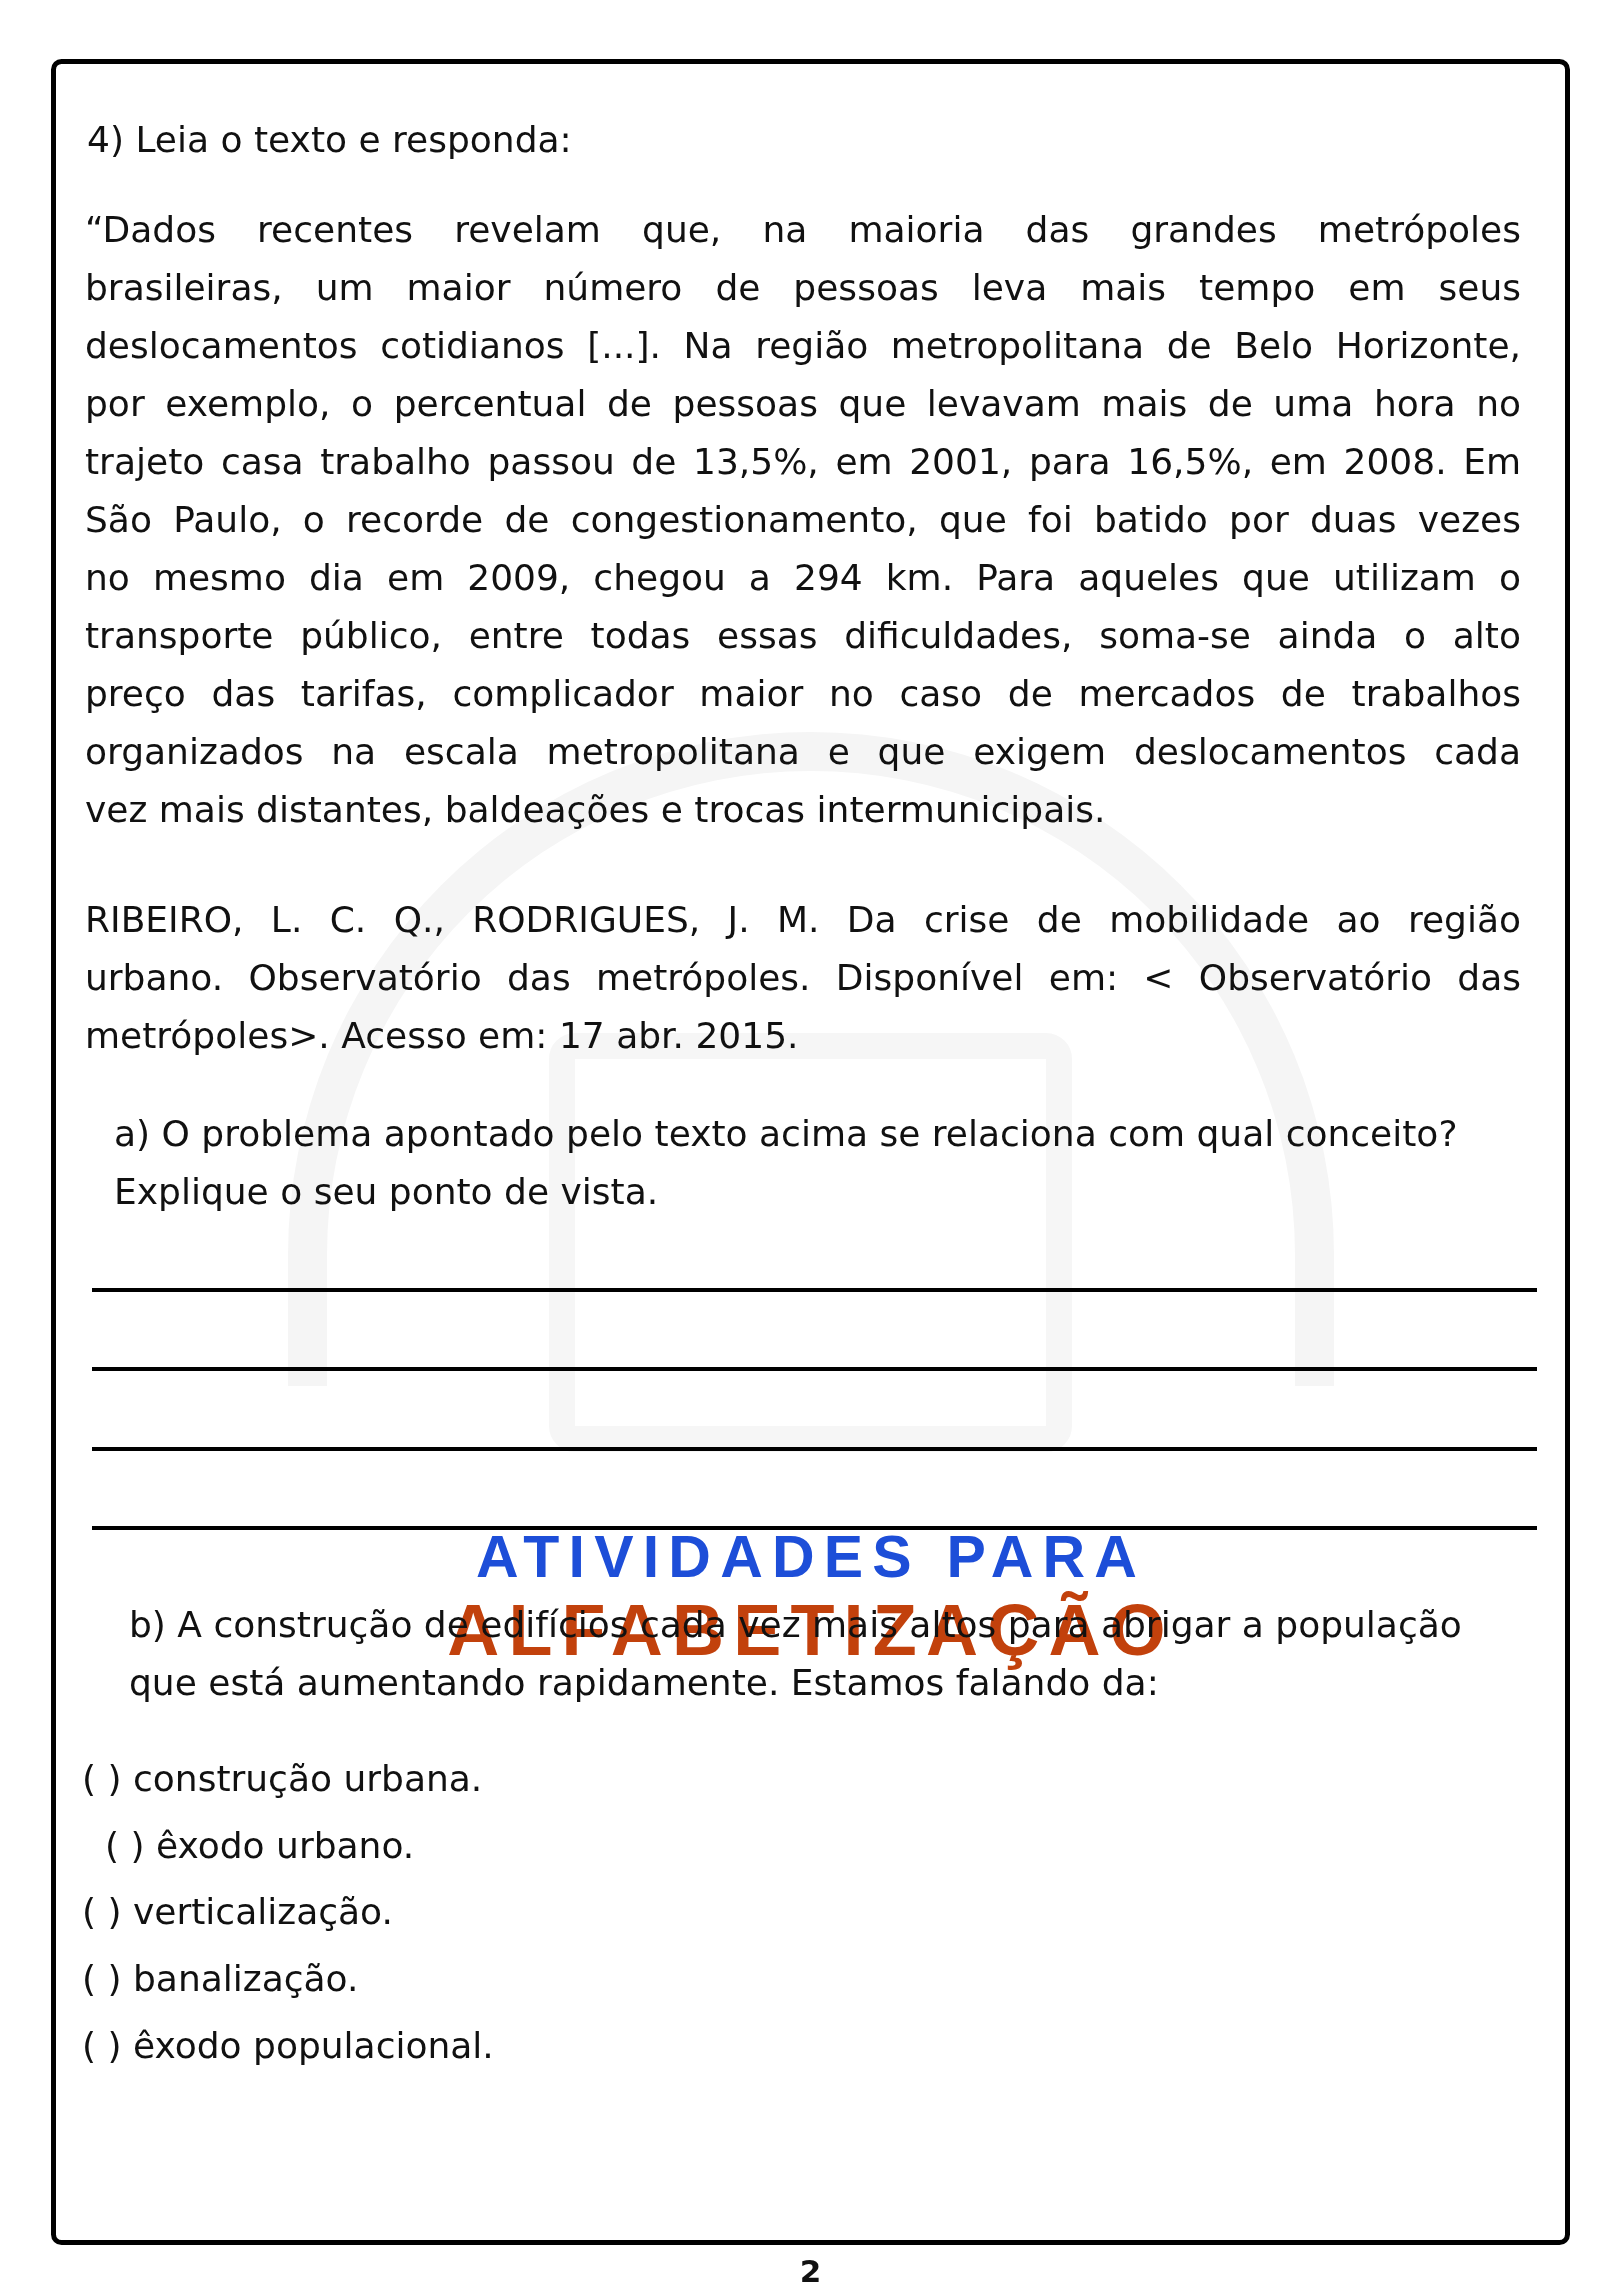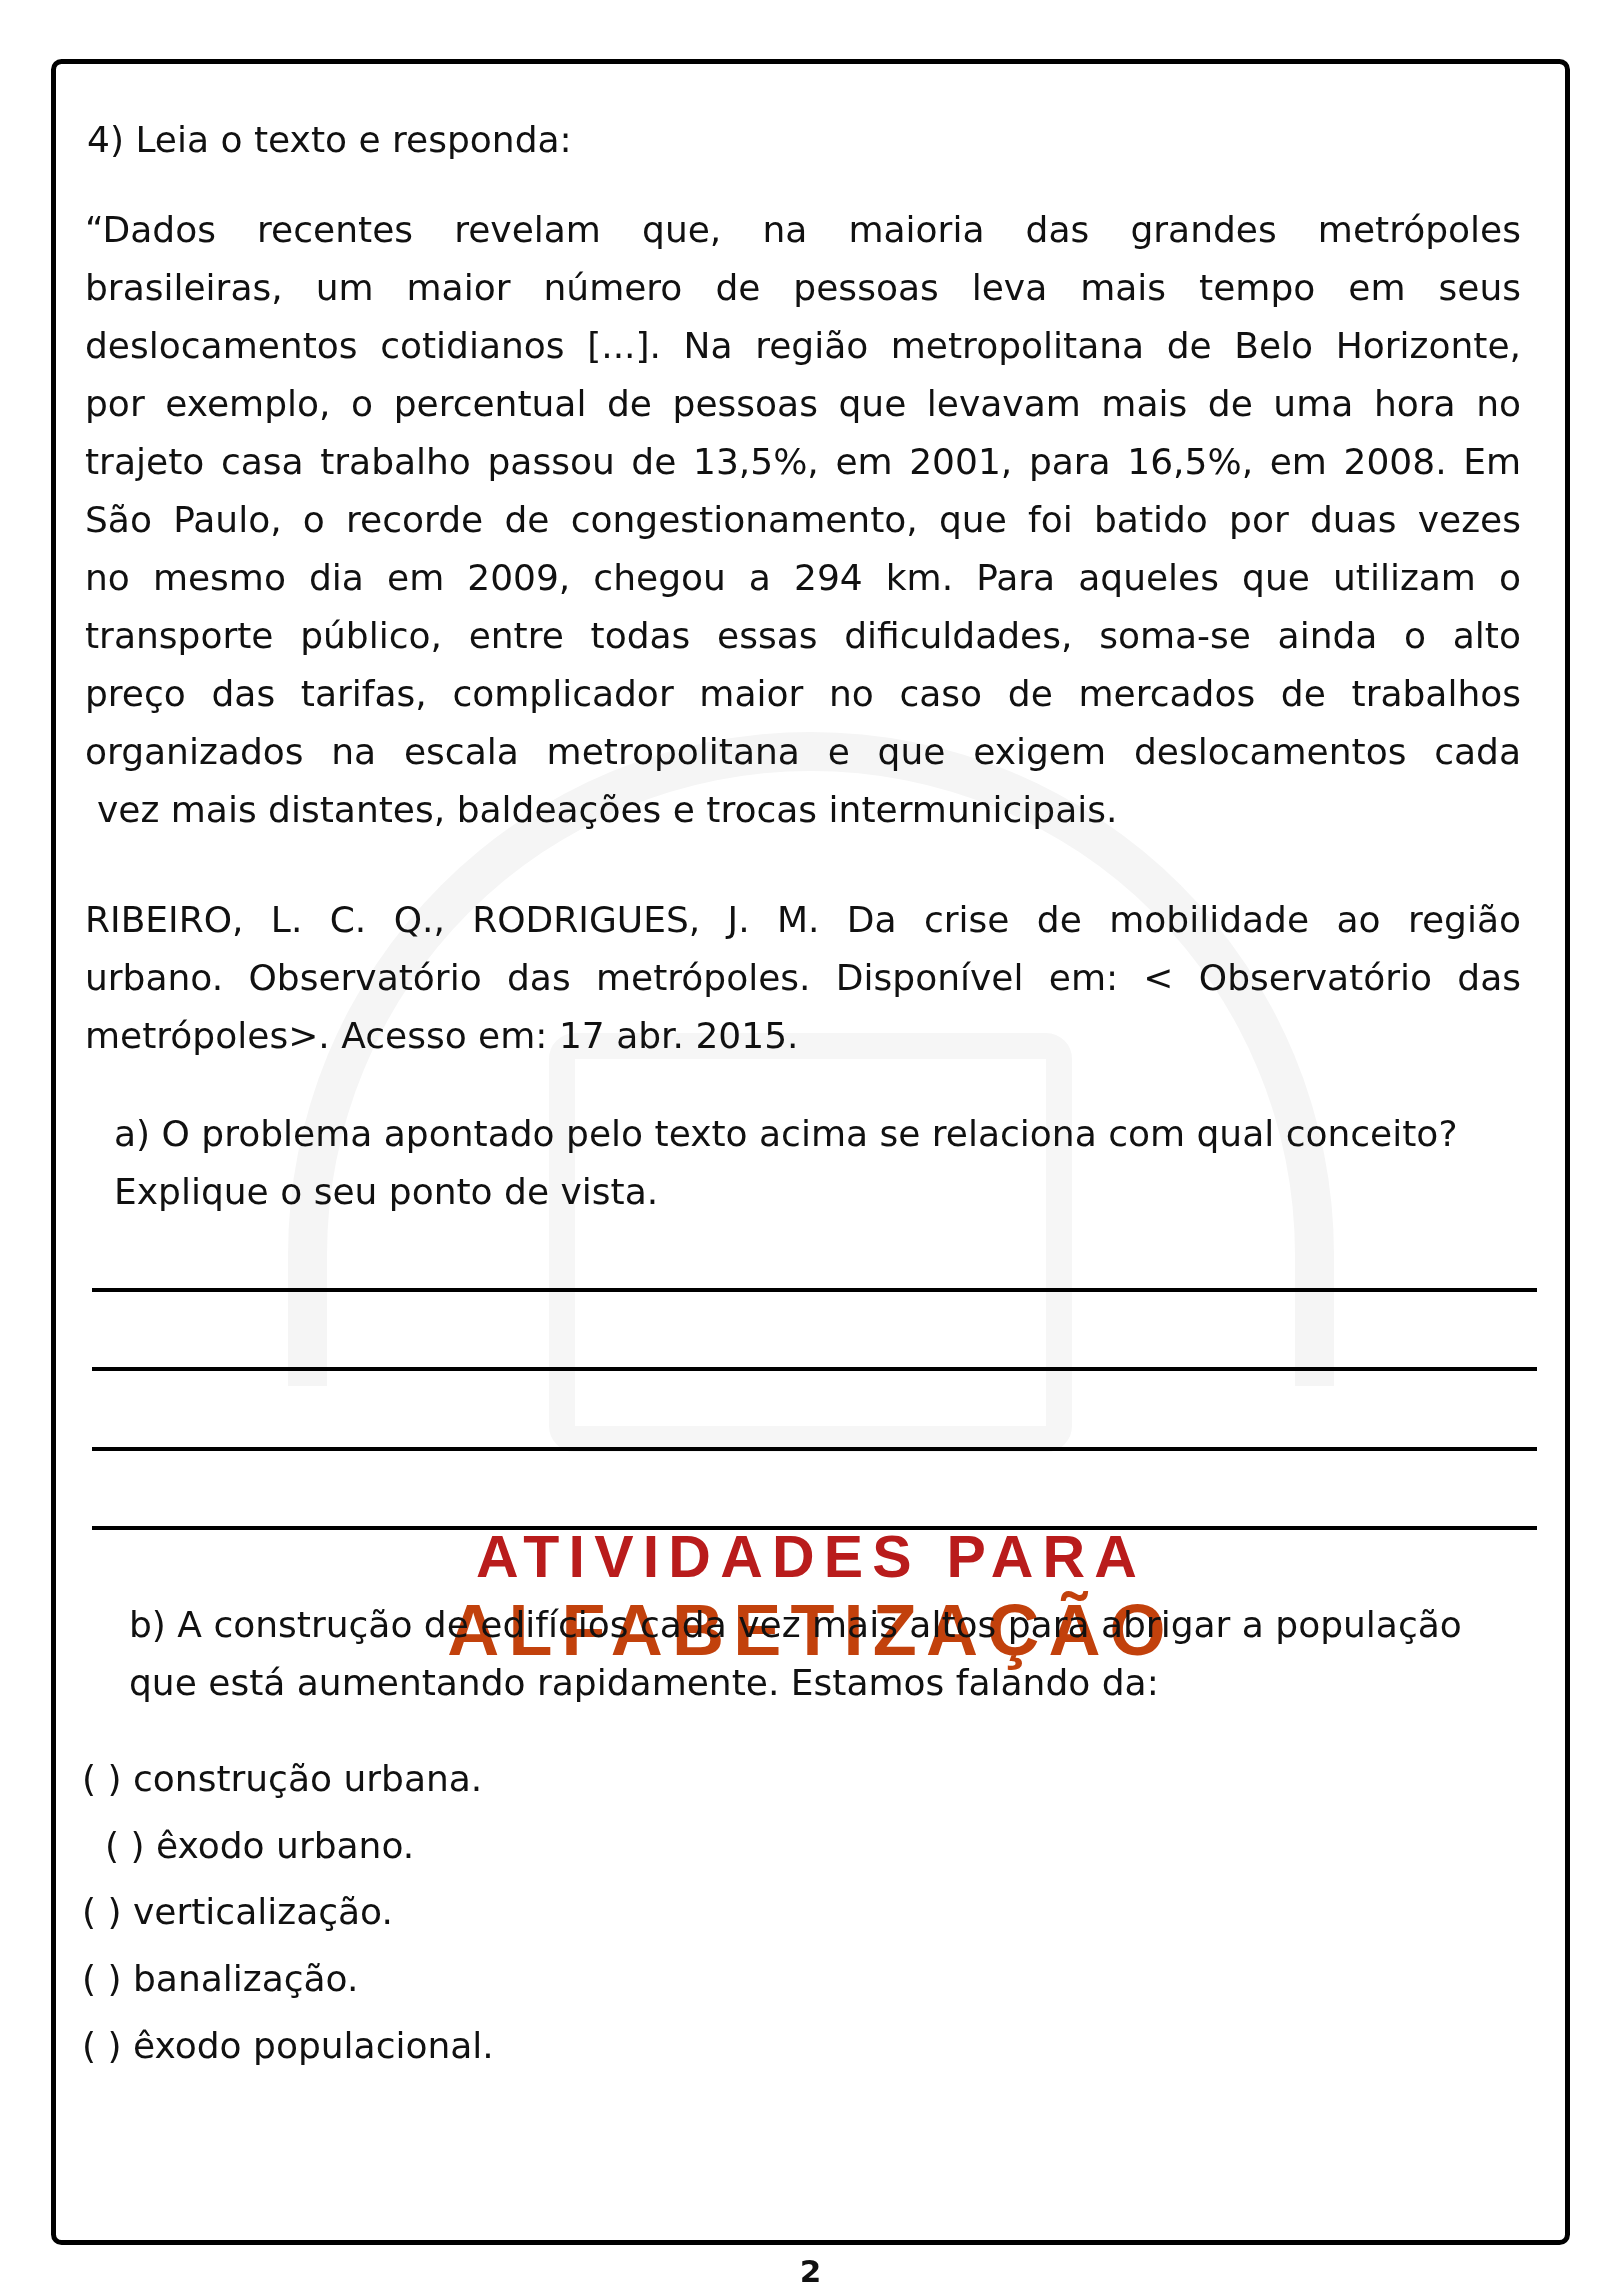--- a/index.html
+++ b/index.html
@@ -21,28 +21,28 @@
     box-sizing: border-box;
   }
   .wm-box {
     position: absolute; left: 366px; top: 314px; width: 523px; height: 419px;
     border: 26px solid #f6f6f6; border-radius: 26px; box-sizing: border-box;
   }
   .wm-text1, .wm-text2 {
     position: absolute; left: 0; width: 100%; font-weight: bold;
     font-family: "Liberation Sans", sans-serif; letter-spacing: 9.2px;
   }
-  .wm-text1 { top: 804px; font-size: 59px; color: #b91c1c; }
+  .wm-text1 { top: 804px; font-size: 59px; color: #1d4ed8; }
   .wm-text2 { top: 870px; font-size: 72px; color: #c2410c; }
 
   .txt { position: absolute; font-size: 36px; line-height: 58px; white-space: nowrap; }
   .title { left: 87px; top: 111px; }
   .para { left: 85px; top: 201px; width: 1436px; white-space: normal; text-align: justify; text-align-last: left; }
   .para span.line { display: block; text-align: justify; text-align-last: justify; height: 58px; }
-  .para span.line.last { text-align-last: left; margin-left: 12px; }
+  .para span.line.last { text-align-last: left; }
   .ref { left: 85px; top: 891px; width: 1436px; white-space: normal; }
   .ref span.line { display: block; text-align: justify; text-align-last: justify; height: 58px; }
   .ref span.line.last { text-align-last: left; }
   .qa { left: 90px; top: 1105px; line-height: 58px; }
   .qa span.line { display: block; margin-left: 24px; }
   .answer-line {
     position: absolute; left: 92px; width: 1445px; height: 3.9px; background: #000;
   }
   .qb { left: 85px; top: 1596px; line-height: 58px; margin-left: 44px; }
   .qb span.line { display: block; }

